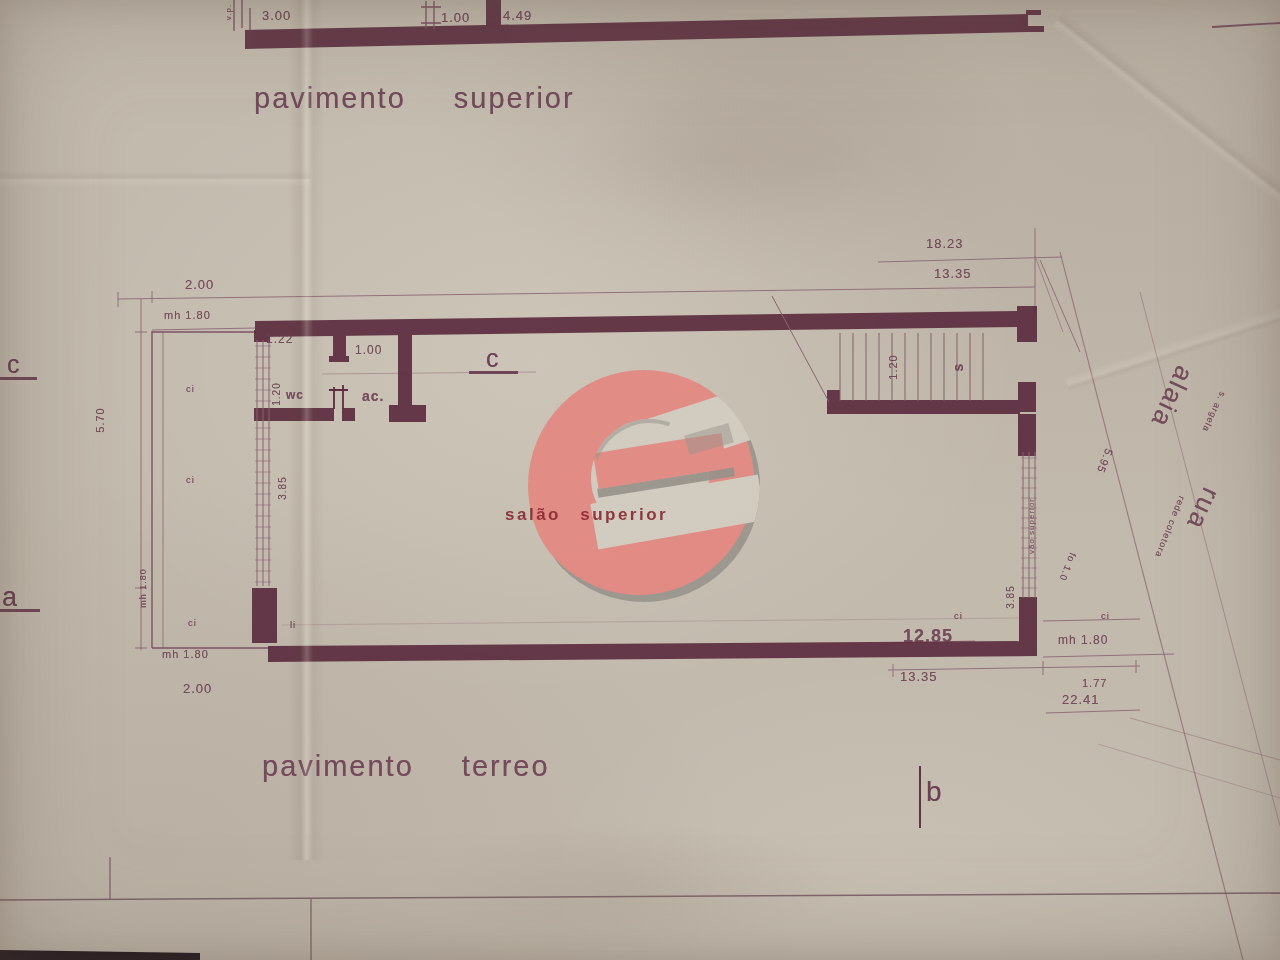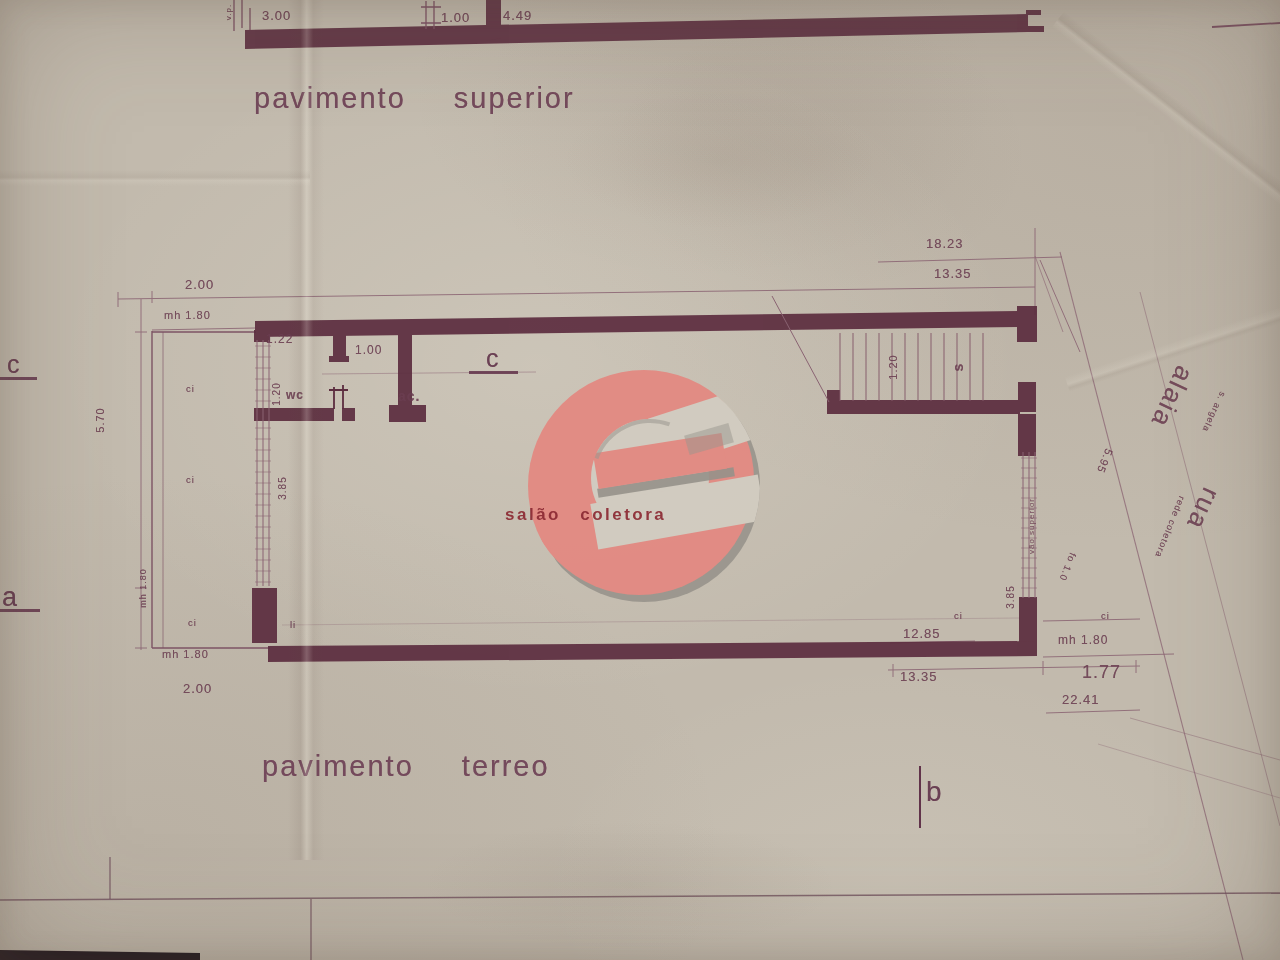--- a/index.html
+++ b/index.html
@@ -146,37 +146,37 @@
   <span class="lb" style="left:934px;top:266px;font-size:13px;">13.35</span>
   <span class="lb" style="left:185px;top:277px;font-size:13px;">2.00</span>
   <span class="lb" style="left:164px;top:309px;font-size:11px;">mh 1.80</span>
   <span class="lb rot" style="left:100px;top:420px;font-size:11px;--r:-90deg;">5.70</span>
   <span class="lb rot" style="left:143px;top:588px;font-size:9px;--r:-90deg;">mh 1.80</span>
 
   <span class="lb" style="left:266px;top:332px;font-size:12px;">1.22</span>
   <span class="lb rot" style="left:276px;top:394px;font-size:10px;--r:-90deg;">1.20</span>
   <span class="lb" style="left:355px;top:343px;font-size:12px;">1.00</span>
   <span class="lb" style="left:286px;top:388px;font-size:12px;font-weight:bold;">wc</span>
-  <span class="lb" style="left:362px;top:388px;font-size:14px;font-weight:bold;margin-left:36px;">ac.</span>
+  <span class="lb" style="left:362px;top:388px;font-size:14px;font-weight:bold;">ac.</span>
   <span class="lb sec" style="left:486px;top:344px;">c</span>
   <div class="u" style="left:469px;top:371px;width:49px;height:3px;"></div>
 
   <span class="lb rot" style="left:893px;top:367px;font-size:11px;--r:-90deg;">1.20</span>
   <span class="lb rot" style="left:958px;top:367px;font-size:14px;font-weight:bold;--r:-90deg;">s</span>
 
   <span class="lb rot" style="left:1105px;top:461px;font-size:11px;--r:112deg;">5.95</span>
   <span class="lb rot" style="left:1068px;top:567px;font-size:9.5px;--r:112deg;">fo 1.0</span>
   <span class="lb rot" style="left:1031px;top:526px;font-size:8px;--r:-90deg;opacity:.75;">vão superior</span>
   <span class="lb rot" style="left:1010px;top:597px;font-size:10px;--r:-90deg;">3.85</span>
   <span class="lb rot" style="left:282px;top:488px;font-size:10px;--r:-90deg;">3.85</span>
 
-  <span class="lb" style="left:903px;top:626px;font-size:13px;">12.85</span>
+  <span class="lb" style="left:903px;top:626px;font-size:18px;font-weight:bold;">12.85</span>
   <span class="lb" style="left:1058px;top:633px;font-size:12px;">mh 1.80</span>
   <span class="lb" style="left:900px;top:669px;font-size:13px;">13.35</span>
-  <span class="lb" style="left:1082px;top:662px;font-size:18px;">1.77</span>
+  <span class="lb" style="left:1082px;top:677px;font-size:11px;">1.77</span>
   <span class="lb" style="left:1062px;top:692px;font-size:13px;">22.41</span>
   <span class="lb" style="left:162px;top:648px;font-size:11px;">mh 1.80</span>
   <span class="lb" style="left:183px;top:681px;font-size:13px;">2.00</span>
 
   <span class="lb" style="left:186px;top:383px;font-size:9.5px;">ci</span>
   <span class="lb" style="left:186px;top:474px;font-size:9.5px;">ci</span>
   <span class="lb" style="left:188px;top:617px;font-size:9.5px;">ci</span>
   <span class="lb" style="left:290px;top:619px;font-size:9.5px;">li</span>
   <span class="lb" style="left:954px;top:610px;font-size:9.5px;">ci</span>
   <span class="lb" style="left:1101px;top:610px;font-size:9.5px;">ci</span>
@@ -198,21 +198,21 @@
     <div class="shad"></div>
     <div class="ring"></div>
     <div class="inner"></div>
     <div class="slash"></div>
     <div class="lower"></div>
     <div class="graybar"></div>
     <div class="bar"></div>
     <div class="graysmudge"></div>
     <div class="arcshadow"></div>
   </div>
-  <span id="hall">salão coletora</span>
+  <span id="hall">salão superior</span>
 
   <div class="crease" style="left:288px;top:0;width:36px;height:860px;
        background:linear-gradient(90deg, rgba(0,0,0,0), rgba(92,70,62,.10) 35%, rgba(248,243,230,.22) 52%, rgba(92,70,62,.07) 70%, rgba(0,0,0,0));"></div>
   <div class="crease" style="left:0;top:170px;width:310px;height:16px;
        background:linear-gradient(180deg, rgba(0,0,0,0), rgba(96,78,66,.08) 45%, rgba(248,243,230,.12) 65%, rgba(0,0,0,0));"></div>
   <div class="crease" style="left:1020px;top:120px;width:360px;height:20px;transform:rotate(38deg);
        background:linear-gradient(180deg, rgba(0,0,0,0), rgba(96,78,66,.10) 45%, rgba(248,243,230,.14) 65%, rgba(0,0,0,0));"></div>
   <div class="crease" style="left:1060px;top:330px;width:300px;height:16px;transform:rotate(-18deg);
        background:linear-gradient(180deg, rgba(0,0,0,0), rgba(248,243,230,.14) 50%, rgba(96,78,66,.07), rgba(0,0,0,0));"></div>
   <div class="crease" style="left:560px;top:90px;width:320px;height:140px;

